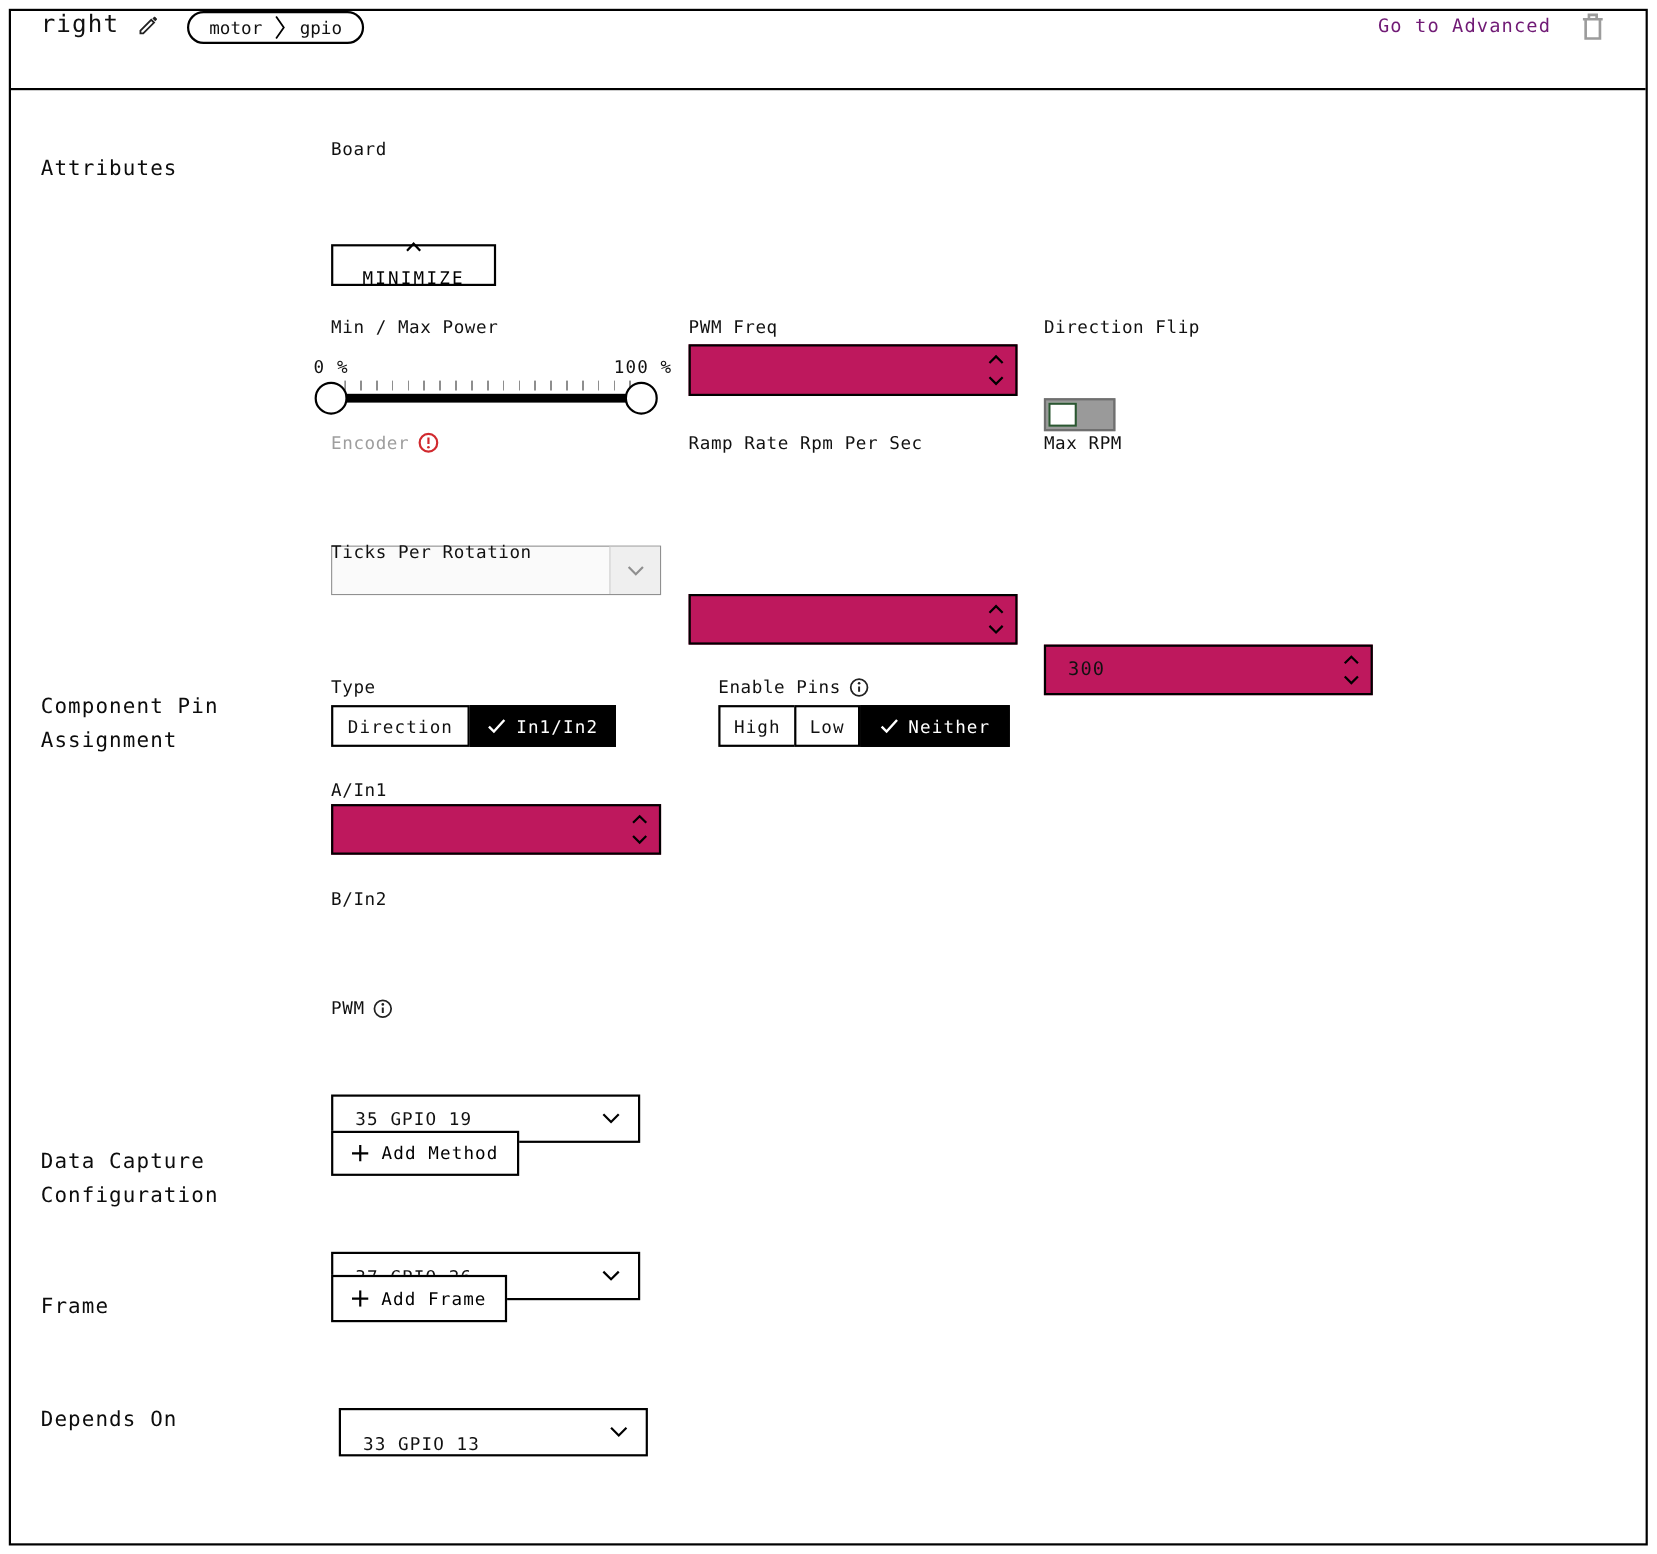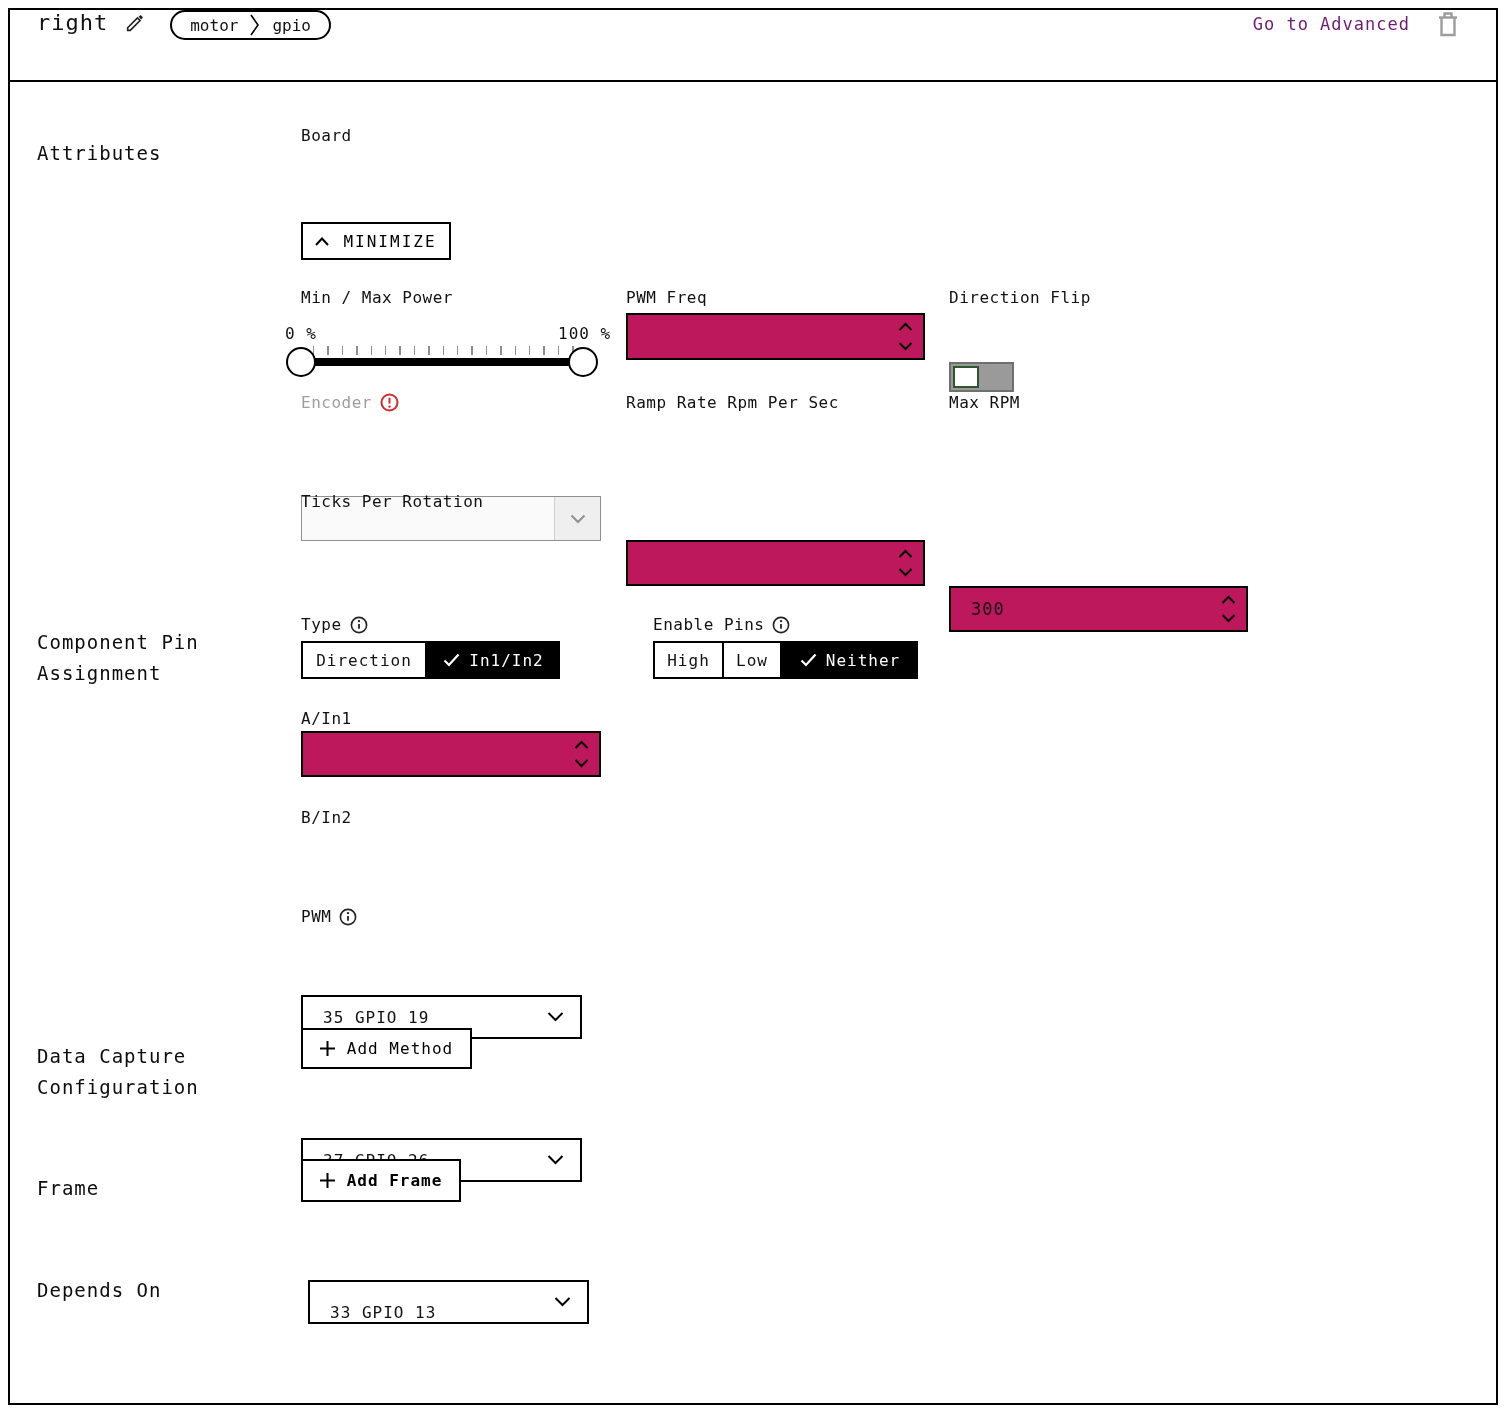--- a/index.html
+++ b/index.html
@@ -98,21 +98,21 @@
             </svg>
         </span>
       </button>
     </div>
   </div>
 
   <div class="abs section-label" style="left:27px; top:128px;">Attributes</div>
 
   <div class="abs field-label" style="left:291px; top:116px;">Board</div>
 
-  <button class="abs btn-outline" style="left:291px; top:212px; width:150px; height:38px;">
+  <button class="abs btn-outline" style="left:291px; top:212px; width:150px; height:38px;flex-direction:column;">
     <span>
       <svg width="14" height="9" viewBox="0 0 14 9">
           <path d="M1 8 L7 1.5 L13 8" fill="none" stroke="#000" stroke-width="2"></path>
         </svg>
     </span>
     <span>MINIMIZE</span>
   </button>
 
   <div class="abs field-label" style="left:291px; top:278px;">Min / Max Power</div>
   <div class="abs slider-minmax" style="left:275px; top:314px;">0 %</div>
@@ -209,21 +209,21 @@
       <span>
           <svg width="15" height="10" viewBox="0 0 15 10">
             <path d="M1.5 2 L7.5 8 L13.5 2" fill="none" stroke="#000" stroke-width="2"></path>
           </svg>
         </span>
     </span>
   </div>
 
   <div class="abs section-label" style="left:27px; top:617px; width:200px;">Component Pin Assignment</div>
 
-  <div class="abs field-label" style="left:291px; top:605px;">
+  <div class="abs field-label" style="left:291px; top:605px;flex-direction:column;">
     <span>Type</span>
     <span>
       <svg width="18" height="18" viewBox="0 0 18 18">
           <circle cx="9" cy="9" r="7.6" fill="none" stroke="#222" stroke-width="1.6"></circle>
           <line x1="9" y1="8" x2="9" y2="12.8" stroke="#222" stroke-width="1.8"></line>
           <circle cx="9" cy="5.1" r="1.2" fill="#222"></circle>
         </svg>
     </span>
   </div>
   <div class="abs seg" style="left:291px; top:631px;">
@@ -304,21 +304,21 @@
   <button class="abs add-btn" style="left:291px; top:1018px; width:171px; height:41px;">
     <span>
       <svg width="15" height="15" viewBox="0 0 15 15">
           <path d="M7.5 0 V15 M0 7.5 H15" stroke="#000" stroke-width="2"></path>
         </svg>
     </span>
     <span>Add Method</span>
   </button>
 
   <div class="abs section-label" style="left:27px; top:1163px;">Frame</div>
-  <button class="abs add-btn" style="left:291px; top:1149px; width:160px; height:43px;font-weight:bold;">
+  <button class="abs add-btn" style="left:291px; top:1149px; width:160px; height:43px;">
     <span>
       <svg width="15" height="15" viewBox="0 0 15 15">
           <path d="M7.5 0 V15 M0 7.5 H15" stroke="#000" stroke-width="2"></path>
         </svg>
     </span>
     <span>Add Frame</span>
   </button>
 
   <div class="abs section-label" style="left:27px; top:1265px;">Depends On</div>
 

